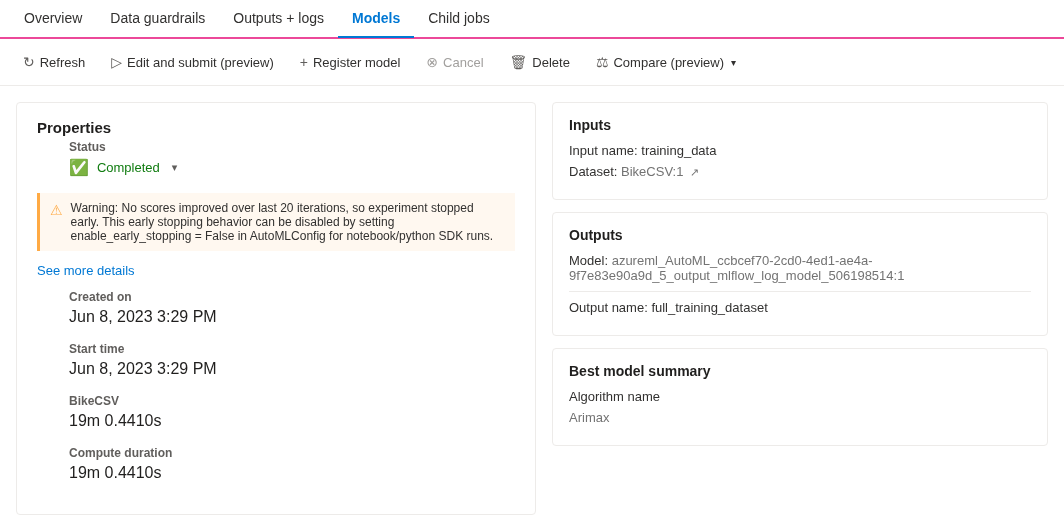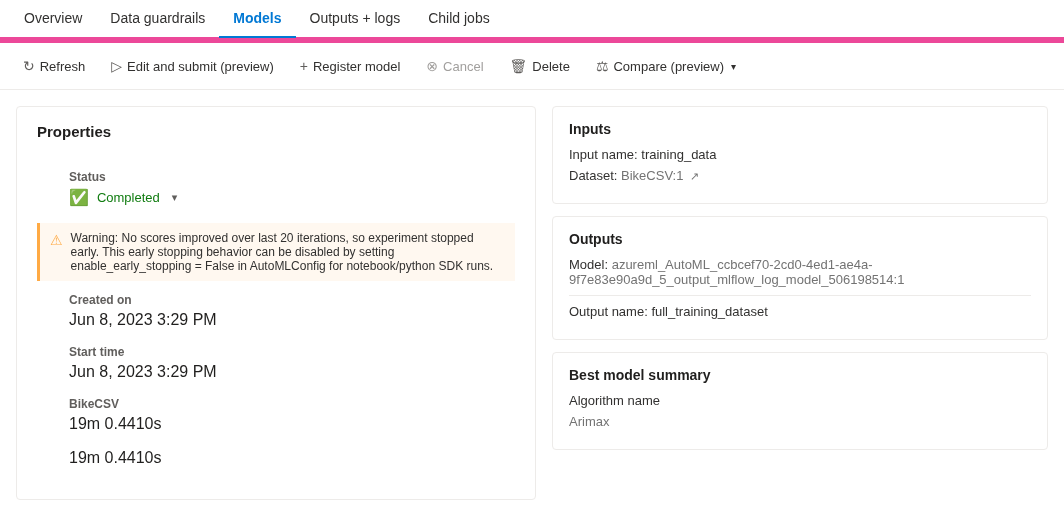--- a/index.html
+++ b/index.html
@@ -52,21 +52,21 @@
       flex: 0 0 520px;
       border: 1px solid #edebe9;
       border-radius: 4px;
       padding: 16px 20px;
       background: #fff;
     }
 
     .panel-title {
       font-size: 15px;
       font-weight: 600;
-      margin-bottom: 30px;
+      margin-bottom: 4px;
       color: #201f1e;
     }
 
     .prop-section { margin-bottom: 16px; margin-left: 32px; }
     .prop-label { font-size: 12px; color: #605e5c; margin-bottom: 4px; font-weight: 600; }
     .prop-value { font-size: 16px; color: #201f1e; }
 
     .status-row { display: flex; align-items: center; gap: 8px; }
     .status-completed { color: #107c10; font-size: 13px; font-weight: 500; }
     .status-icon { color: #107c10; font-size: 16px; }
@@ -109,25 +109,25 @@
     }
 
     .card-row { margin-bottom: 6px; font-size: 13px; color: #323130; }
     .card-row .link { color: #737373; cursor: pointer; text-decoration: none; }
 
     .card-divider { border: none; border-top: 1px solid #edebe9; margin: 8px 0; }
   </style>
 </head>
 <body>
 
-<div style="display:flex; border-bottom: 6px solid #ec4899; padding: 0 10px;">
+<div style="display:flex; border-bottom: 2px solid #ec4899; padding: 0 10px;">
   <div class="tab">Overview</div>
   <div class="tab">Data guardrails</div>
+  <div class="tab">Outputs + logs</div>
   <div class="tab active">Models</div>
-  <div class="tab">Outputs + logs</div>
   <div class="tab">Child jobs</div>
 </div>
 
 <div class="toolbar">
   <button class="toolbar-btn">
     <span class="icon">↻</span>
     <span>Refresh</span>
   </button>
 
   <button class="toolbar-btn">
@@ -171,37 +171,39 @@
           <span>▾</span>
         </button>
       </div>
     </div>
 
     <div class="warning-box">
       <span class="warning-icon">⚠</span>
       <span>Warning: No scores improved over last 20 iterations, so experiment stopped early. This early stopping behavior can be disabled by setting enable_early_stopping = False in AutoMLConfig for notebook/python SDK runs.</span>
     </div>
 
+    <a class="see-more-link">See more details</a>
 
     <div class="prop-section">
       <div class="prop-label">Created on</div>
       <div class="prop-value">Jun 8, 2023 3:29 PM</div>
     </div>
 
     <div class="prop-section">
       <div class="prop-label">Start time</div>
       <div class="prop-value">Jun 8, 2023 3:29 PM</div>
     </div>
 
     <div class="prop-section">
       <div class="prop-label">BikeCSV</div>
       <div class="prop-value">19m 0.4410s</div>
     </div>
 
     <div class="prop-section">
+      <div class="prop-label">Compute duration</div>
       <div class="prop-value">19m 0.4410s</div>
     </div>
   </div>
 
   <div class="right-panel">
 
     <div class="card">
       <div class="card-title">Inputs</div>
       <div class="card-row">
         <span>Input name: training_data</span>

